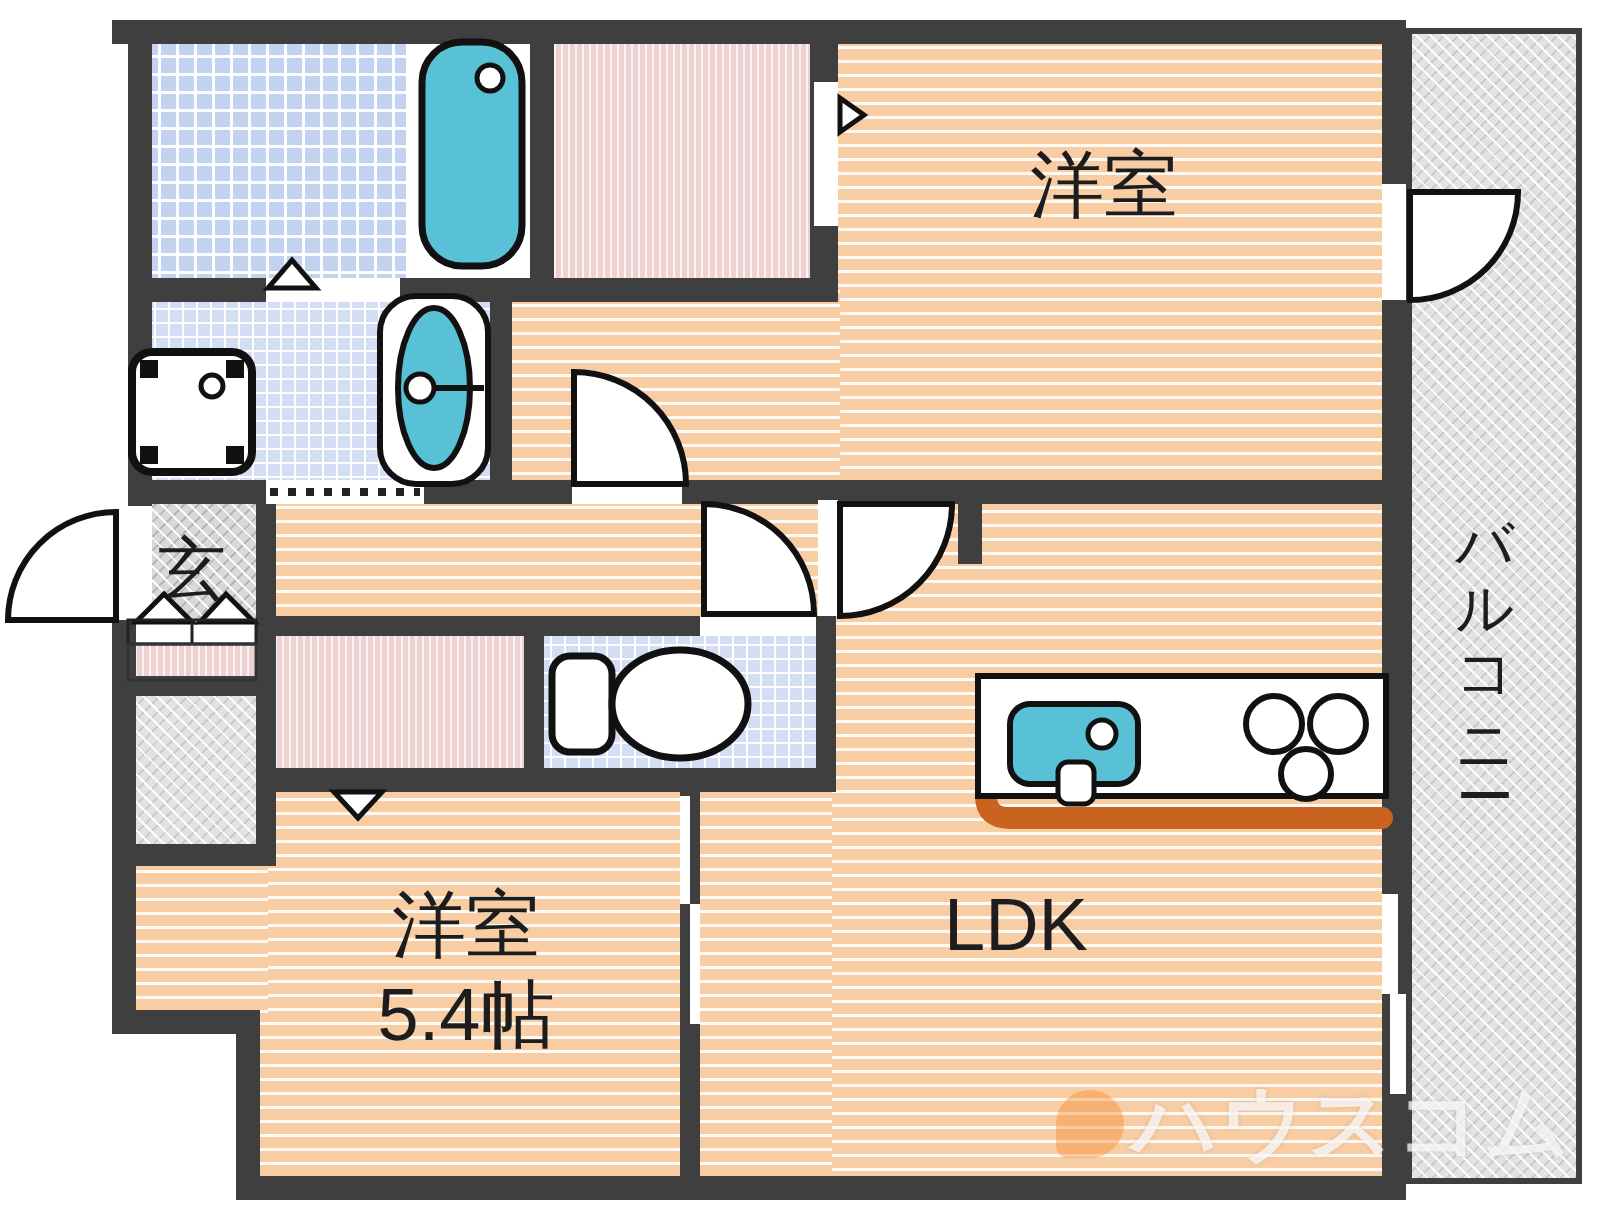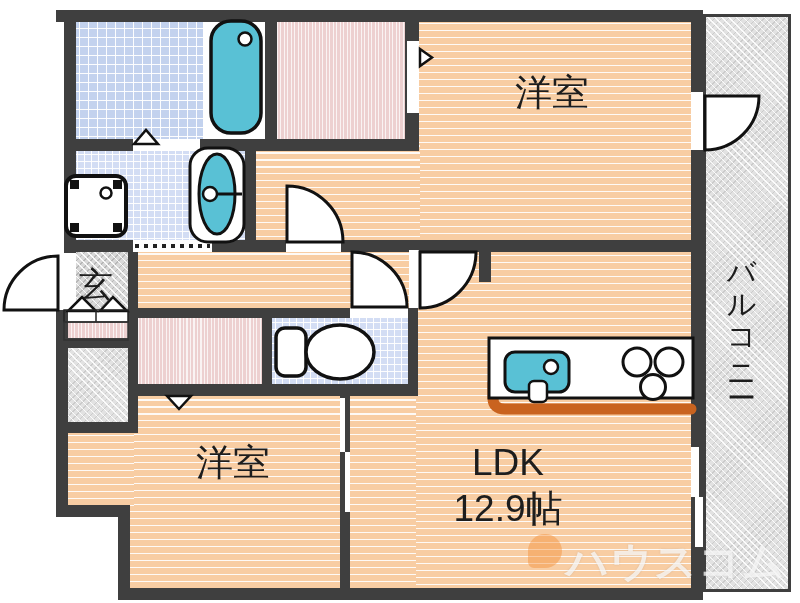--- a/index.html
+++ b/index.html
@@ -22,21 +22,21 @@
                      repeating-linear-gradient(-45deg,rgba(150,150,150,.3) 0 1px,rgba(150,150,150,0) 1px 5px);}
   .hatchd{background-color:#d8d8d8;
     background-image:repeating-linear-gradient(45deg,rgba(255,255,255,.9) 0 1px,rgba(255,255,255,0) 1px 5px),
                      repeating-linear-gradient(-45deg,rgba(120,120,120,.35) 0 1px,rgba(120,120,120,0) 1px 5px);}
   .wall{background:#3f3f3f;}
   .white{background:#ffffff;}
   .lbl{position:absolute;color:#1d1d1d;text-align:center;white-space:nowrap;}
   #balcony-box{border:3px solid #3f3f3f;box-sizing:border-box;}
   #accordion-dashes{position:absolute;left:2px;top:4px;width:75px;height:4px;
     background:repeating-linear-gradient(90deg,#222 0 4px,rgba(0,0,0,0) 4px 9px);}
-  #watermark{position:absolute;left:528px;top:534px;width:270px;display:flex;align-items:flex-start;z-index:60;}
+  #watermark{position:absolute;left:528px;top:534px;width:270px;display:flex;align-items:center;z-index:60;}
   #watermark .mark{width:34px;height:34px;border-radius:50% 50% 50% 6px;
     background:rgba(242,138,48,.42);margin-right:4px;}
   #watermark .wm-text{font-size:42px;font-weight:bold;color:rgba(255,255,255,.72);
     text-shadow:0 0 2px rgba(120,120,120,.25);letter-spacing:1px;}
   svg{position:absolute;left:0;top:0;}
 </style>
 </head>
 <body>
 
 <div id="plan">
@@ -147,25 +147,25 @@
     <span>洋室</span><br>
   </div>
 
   <div class="lbl" style="left:722px;top:220px;height:185px;font-size:29px;letter-spacing:3px;writing-mode:vertical-rl;">バルコニー</div>
 
   <div class="lbl" style="left:64px;top:262px;width:64px;font-size:34px;">玄</div>
 
 
   <div class="lbl" style="left:113px;top:440px;width:240px;font-size:37px;line-height:45px;">
     <span>洋室</span><br>
+    <span>5.4帖</span>
   </div>
 
   <div class="lbl" style="left:388px;top:440px;width:240px;font-size:37px;line-height:46px;">
     <span>LDK</span><br>
-    <span>12.9帖</span>
   </div>
 
   <div id="watermark">
     <div class="mark"></div>
     <span class="wm-text">ハウスコム</span>
   </div>
 
 </div>
 
 </body></html>

